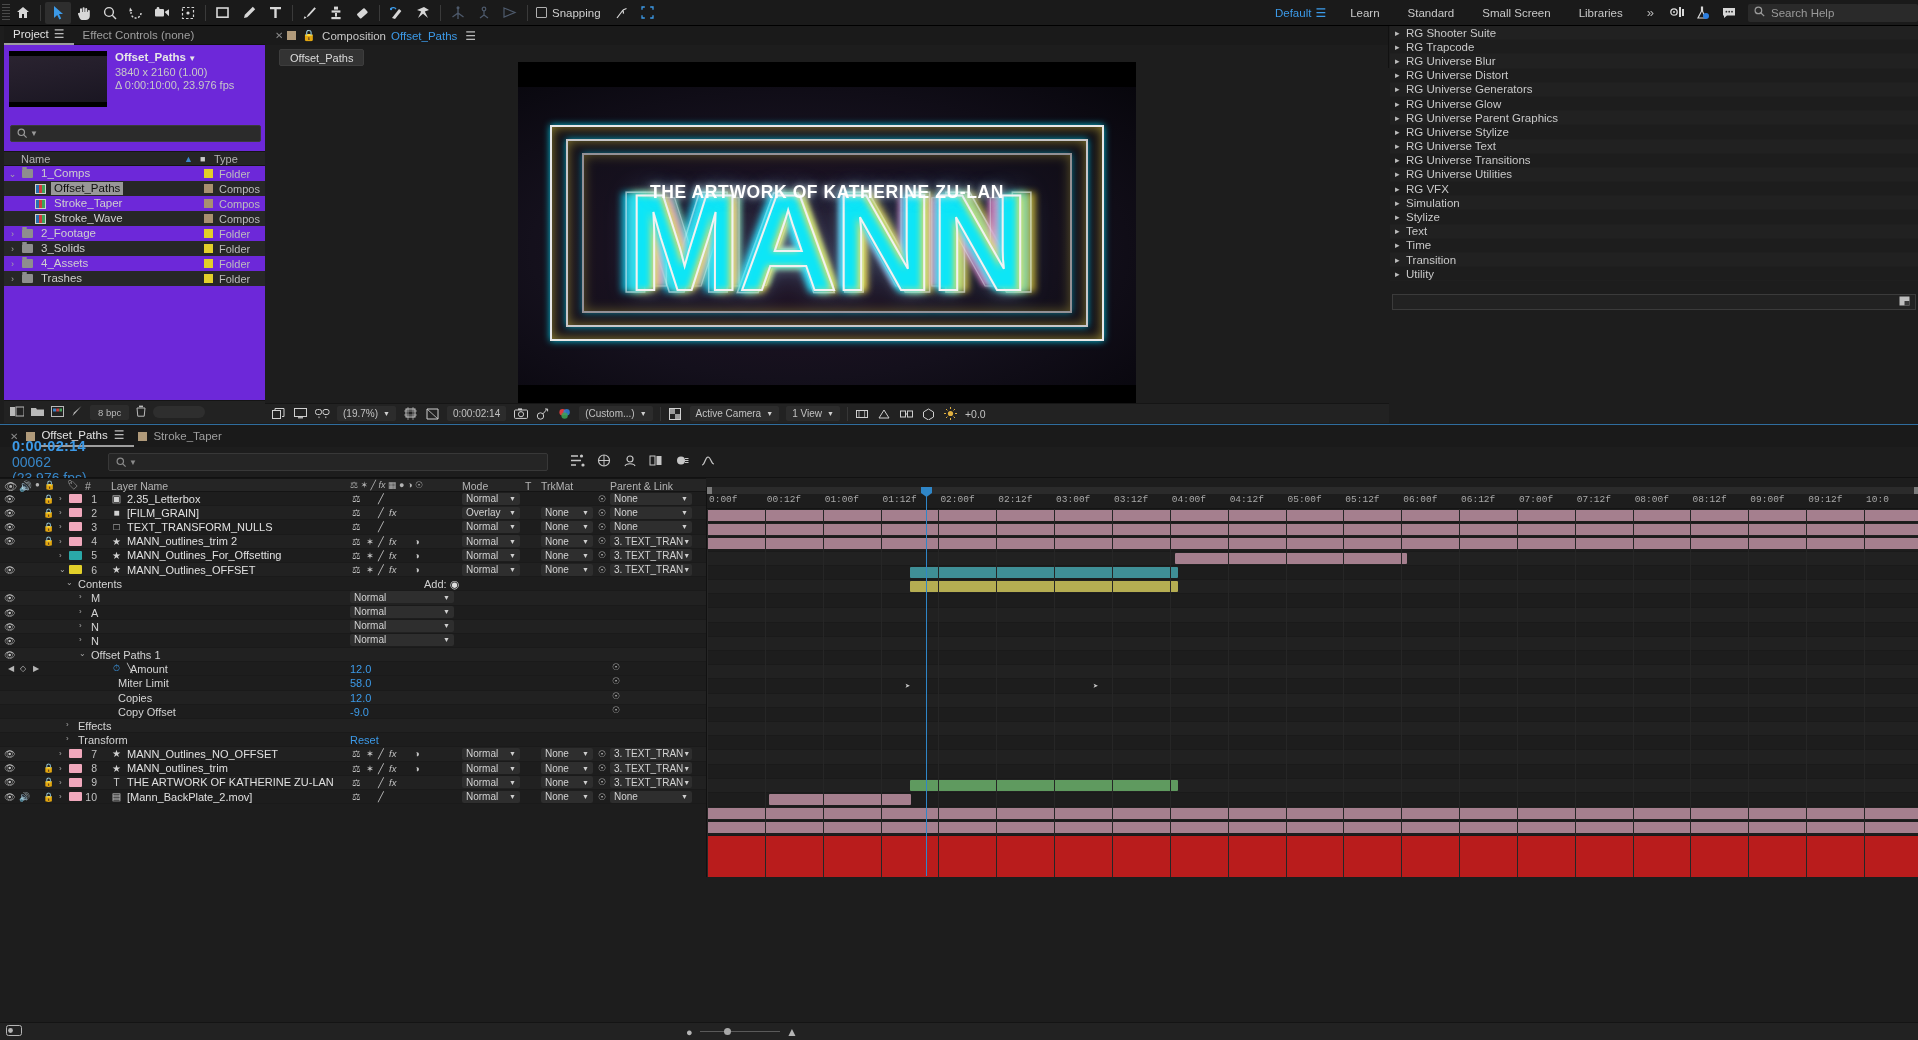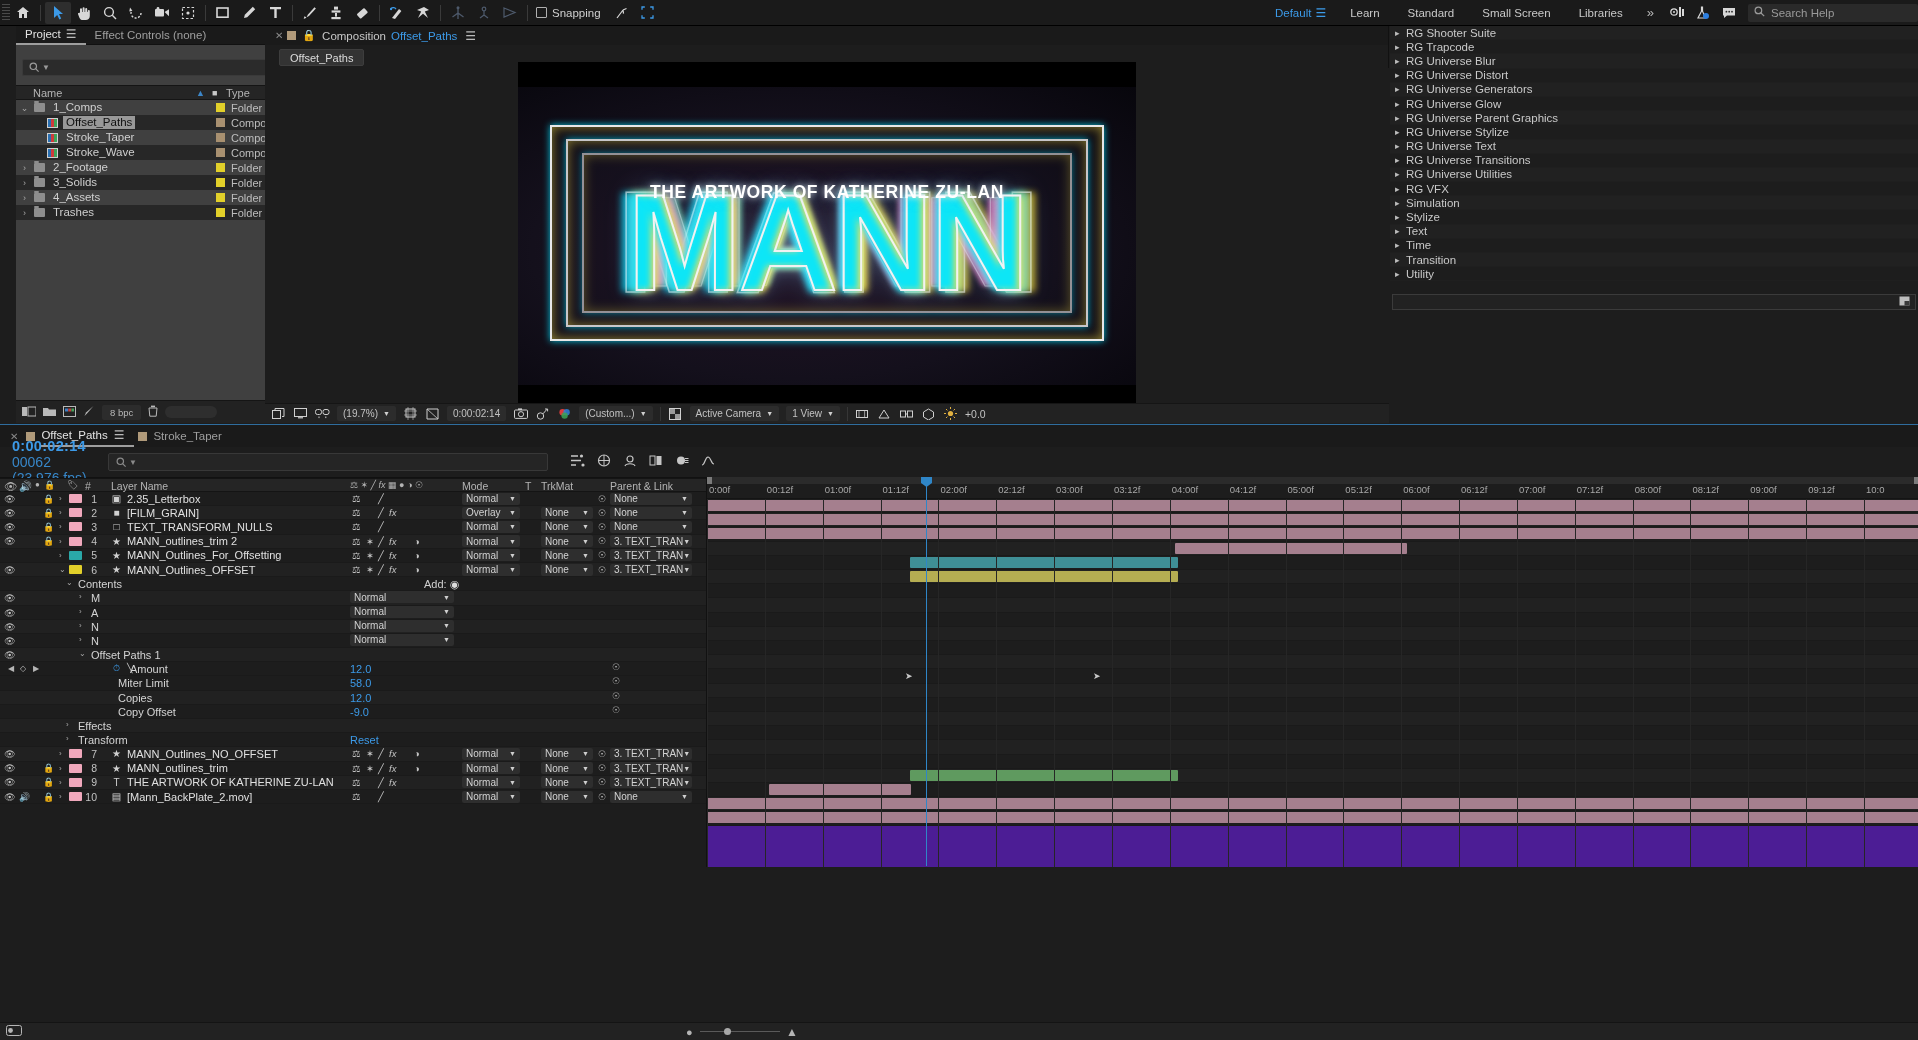--- a/index.html
+++ b/index.html
@@ -43,22 +43,22 @@
   .panel-tabbar{
     height:19px; background:#1a1a1a; display:flex; align-items:center;
     border-bottom:1px solid #111; font-size:11.5px;
   }
   .ptab{ display:flex;align-items:center;gap:5px;padding:0 9px;height:19px;color:#9f9f9f; }
   .ptab.active{ color:#e2e2e2; border-bottom:2px solid #9e9e9e; }
   .closeX{ color:#8a8a8a; font-size:10px; }
 
   
   .project{
-    position:absolute; left:16px; top:26px; width:264px; height:397px;
-    background:#404040; border-right:1px solid #111;
+    position:absolute; left:4px; top:26px; width:264px; height:397px;
+    background:#6d28d9; border-right:1px solid #111;
   }
   .proj-head{ display:flex; padding:6px 5px 4px 5px; gap:8px; }
   .thumb{ width:98px; height:56px; background:linear-gradient(170deg,#2a2330,#241e2b 40%,#1a1622);
           border-top:5px solid #000;border-bottom:5px solid #000; flex:none; }
   .proj-meta{ font-size:11px; line-height:13.5px; }
   .proj-meta .nm{ color:#e8e8e8; font-weight:bold; font-size:11.5px; }
   .proj-search{
     margin:14px 6px 0 6px; height:17px; background:#2b2b2b; border:1px solid #3a3a3a;
     border-radius:2px; display:flex; align-items:center; padding:0 6px; color:#8d8d8d;
   }
@@ -219,22 +219,22 @@
   .prow2{ height:14.2px; position:relative; font-size:11px; border-bottom:1px solid #1a1a1a; }
   .prow2.odd{ background:#212121; } .prow2.even{ background:#1d1d1d; }
   .pname{ position:absolute; font-size:11px; color:#d4d4d4; }
   .pval{ position:absolute; left:350px; font-size:11px; color:#3c9ae8; }
   .pdrop{ position:absolute; left:350px; width:104px; height:12px; background:#2e2e2e;border-radius:2px;
     font-size:10px;color:#d2d2d2;display:flex;align-items:center;justify-content:space-between;padding:0 4px;}
   .pstop{ position:absolute;left:612px;color:#b9b9b9;font-size:9px; }
   .chev{ font-size:7px;color:#cfcfcf; }
 
   
-  .tl-graph{ position:absolute; left:706px; top:52px; width:1212px; height:390px; background:#4c1d95;
-    border-left:1px solid #111; }
+  .tl-graph{ position:absolute; left:706px; top:62px; width:1212px; height:390px; background:#b91c1c;
+    border-left:1px solid #111;font-family:Liberation Mono, monospace; }
   .ruler{ position:relative; height:22px; background:#1d1d1d; border-bottom:1px solid #141414; }
   .tick{ position:absolute; top:7px; font-size:9.5px; color:#a8a8a8; }
   .workbar{ position:absolute;left:0;top:0;width:1212px;height:7px;background:#2b2b2b;}
   .wbhandle{ position:absolute;top:0;width:5px;height:7px;background:#7a7a7a; }
   .grid-col{ position:absolute; top:22px; width:1px; height:368px; background:#262626; }
   .bar{ position:absolute; height:11px; border-radius:1px; }
   .chbar{ position:absolute; left:0; width:1212px; height:14.2px; border-bottom:1px solid #1a1a1a;}
   .chbar.odd{ background:#212121;} .chbar.even{ background:#1d1d1d;}
   .cti{ position:absolute; top:0; width:1px; background:#2f86c8; }
   .cti-head{ position:absolute; width:11px; height:10px; background:#2f86c8;
@@ -424,20 +424,30 @@
     <div class="panel-tabbar">
       <div class="ptab active">
         <span>Project</span>
         <span class="ws-menu" style="color:#b9b9b9;padding:0">☰</span>
       </div>
       <div class="ptab">
         <span>Effect Controls (none)</span>
       </div>
     </div>
 
+    <div class="proj-head">
+      <div class="thumb"></div>
+      <div class="proj-meta">
+        <div class="nm">
+          <span>Offset_Paths</span><span style="font-size:8px"> ▼</span>
+        </div>
+        <div>3840 x 2160 (1.00)</div>
+        <div>Δ 0:00:10:00, 23.976 fps</div>
+      </div>
+    </div>
 
     <div class="proj-search">
       <svg width="11" height="11" viewBox="0 0 11 11">
           <circle cx="4.3" cy="4.3" r="3.2" fill="none" stroke="#9a9a9a" stroke-width="1.2"></circle>
           <line x1="6.8" y1="6.8" x2="9.6" y2="9.6" stroke="#9a9a9a" stroke-width="1.2"></line>
         </svg>
       <span style="font-size:8px;margin-left:2px;color:#9a9a9a">▼</span>
     </div>
 
     <div class="col-head">

